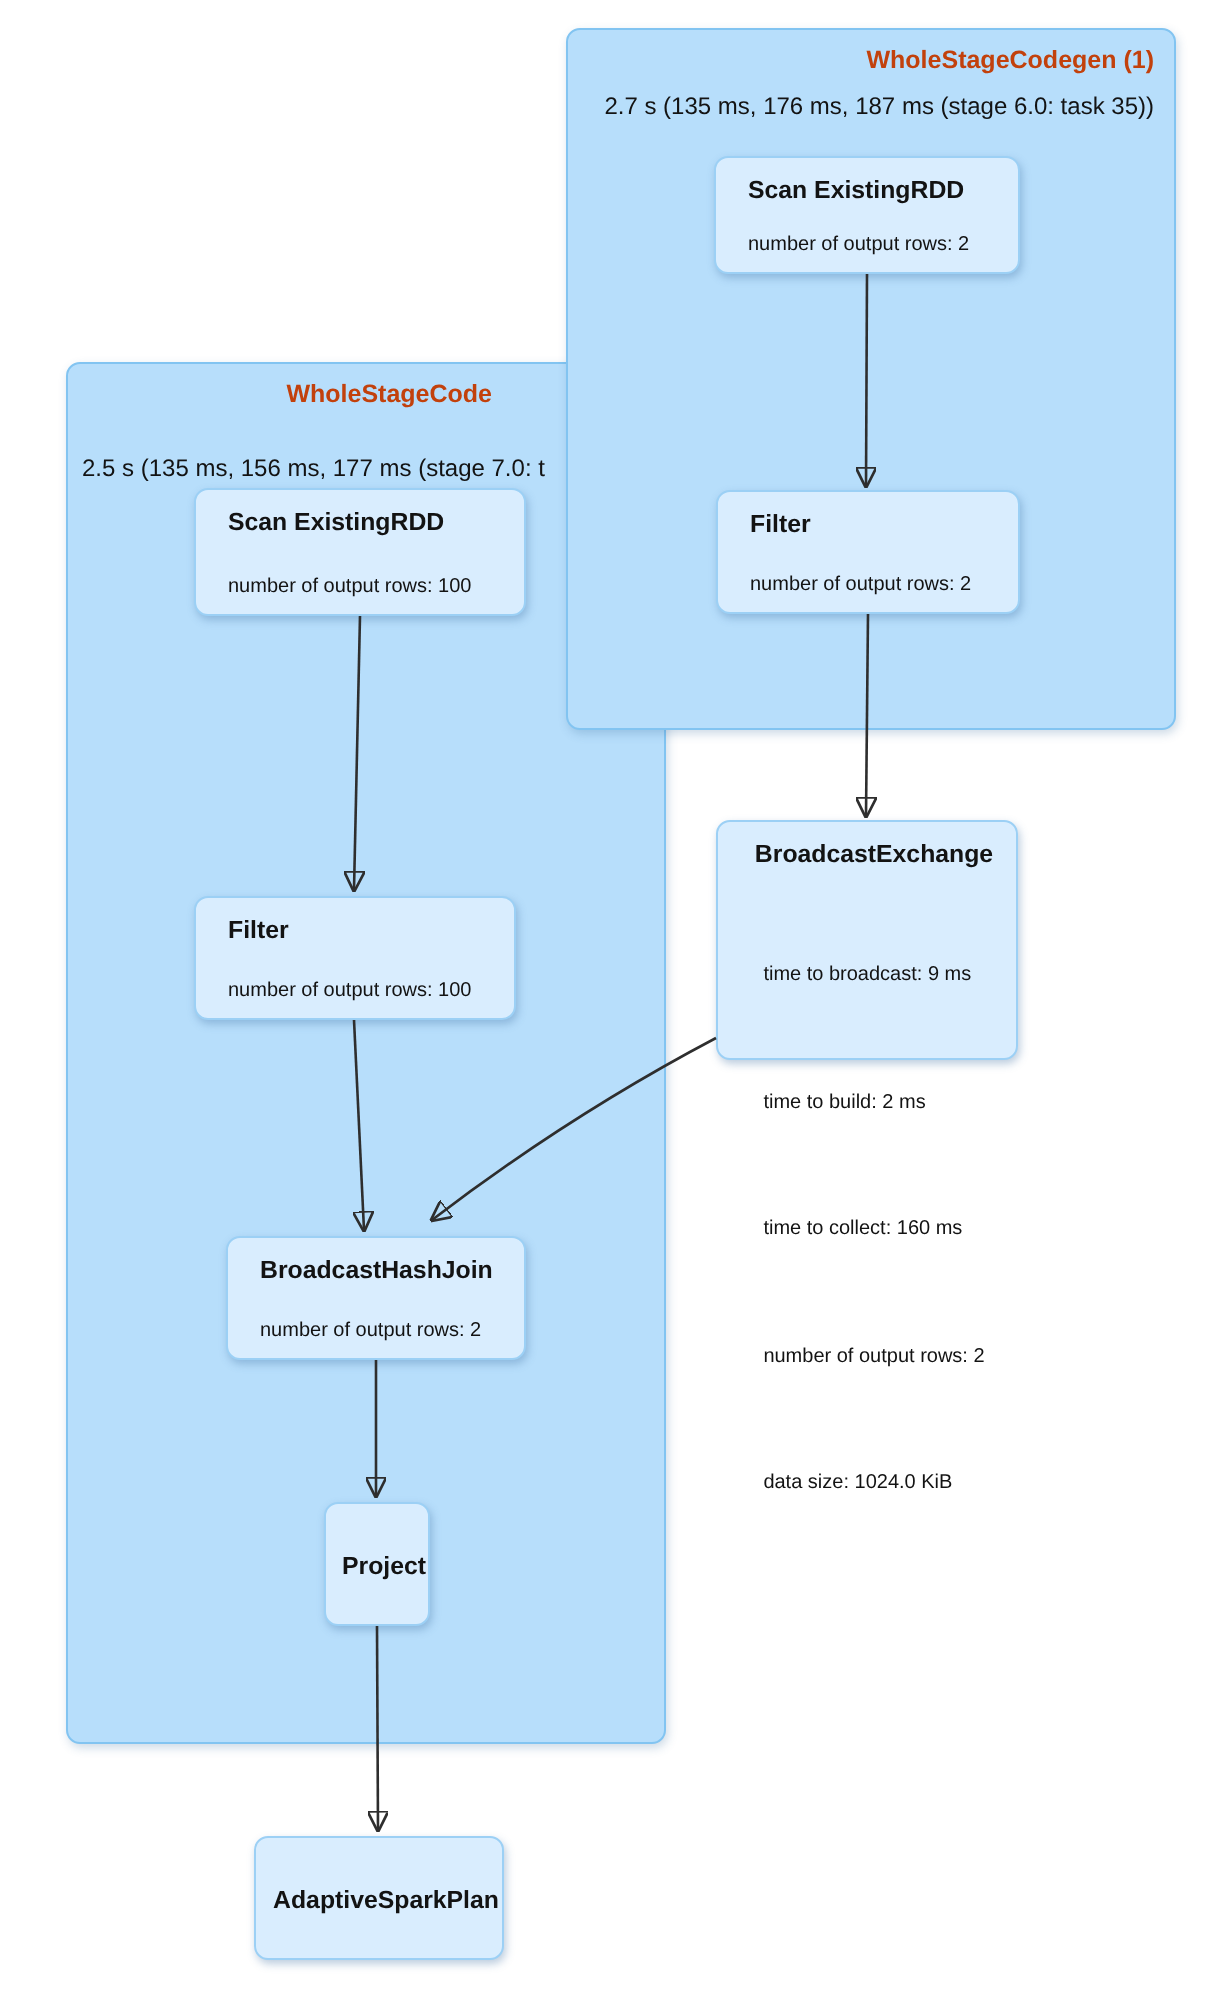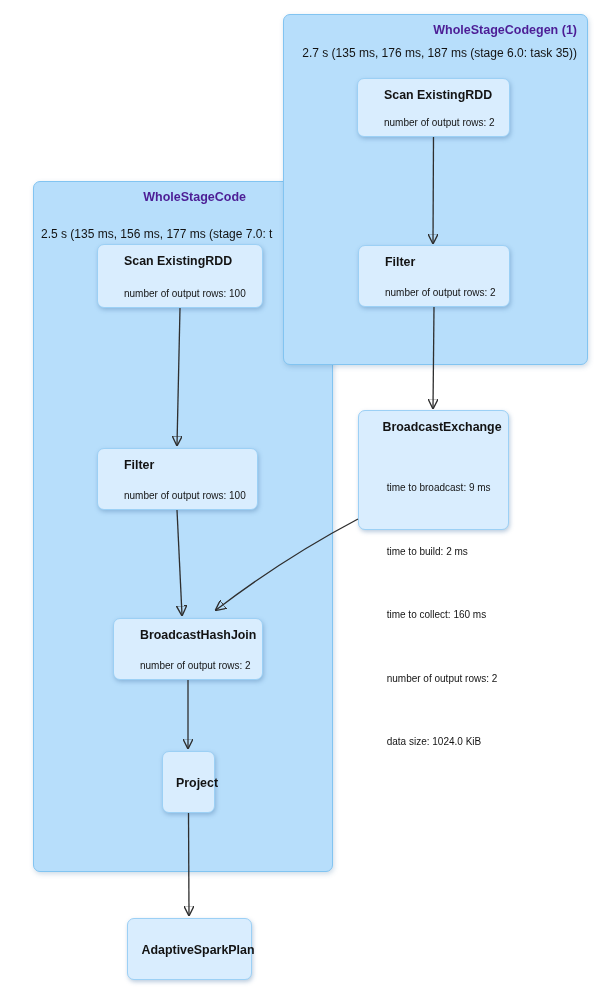--- a/index.html
+++ b/index.html
@@ -23,37 +23,37 @@
     border-radius: 7px;
     box-shadow: 1px 2px 5px rgba(60, 110, 160, 0.25);
     box-sizing: border-box;
   }
   .cluster-title {
     position: absolute;
     top: 8px;
     font-size: 12.5px;
     font-weight: bold;
     white-space: nowrap;
-    color: #4c1d95;
+    color: #c2410c;
   }
   .cluster-duration {
     position: absolute;
     font-size: 12px;
     line-height: 14px;
     white-space: nowrap;
     color: #131313;
   }
   .node {
     position: absolute;
     background: #d9edfe;
     border: 1px solid #9cd0f5;
     border-radius: 7px;
     box-shadow: 1px 2px 4px rgba(60, 110, 160, 0.35);
     box-sizing: border-box;
-    padding: 9px 9px 8px 26px;
+    padding: 9px 9px 8px 16px;
     display: flex;
     flex-direction: column;
     justify-content: space-between;
     z-index: 3;
   }
   .node.centered {
     justify-content: center;
     align-items: center;
     text-align: center;
   }

